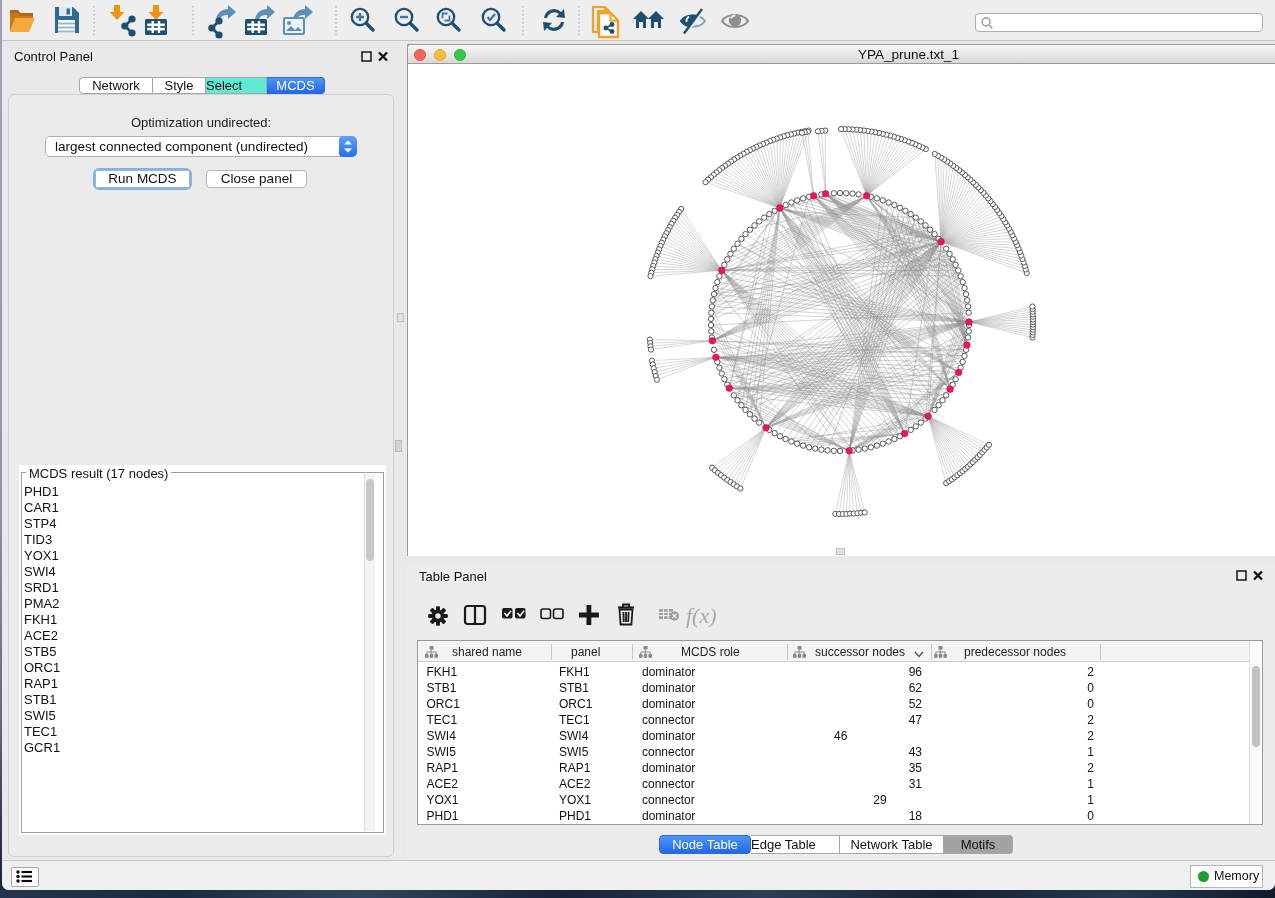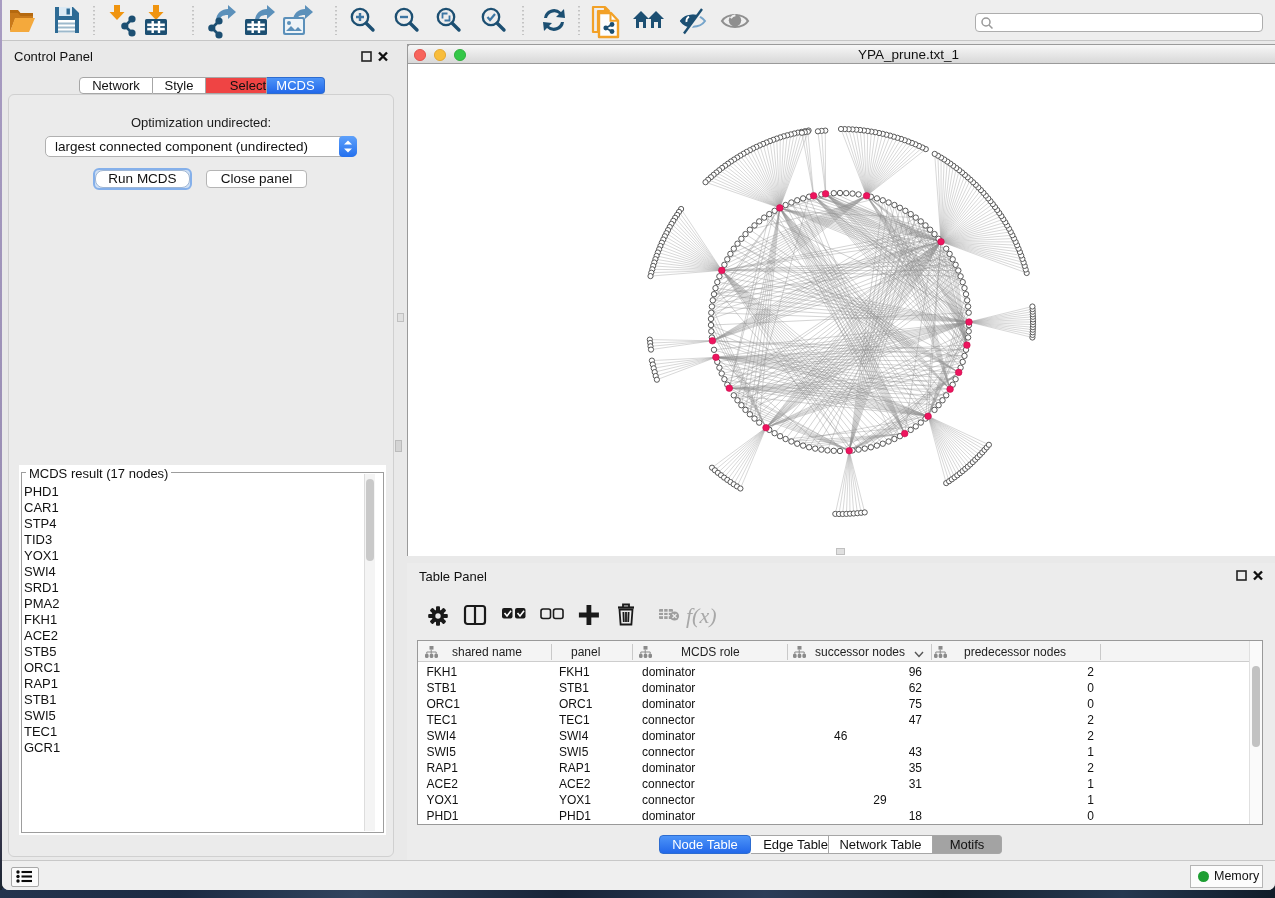--- a/index.html
+++ b/index.html
@@ -168,37 +168,37 @@
 <div class="abs" style="left:2px;top:41px;width:399px;height:819px;background:#e9e9e9"></div>
 <div class="abs" style="left:14px;top:49px;font-size:13px;color:#111">Control Panel</div>
 <svg class="abs" style="left:361px;top:51px" width="32" height="12">
  <rect x="1" y="1" width="9" height="9" fill="none" stroke="#222" stroke-width="1.6"></rect>
  <path d="M18 1.5 L26 9.5 M26 1.5 L18 9.5" stroke="#111" stroke-width="2.4"></path>
 </svg>
 
 <div class="abs" style="left:79px;top:77px;height:17px;display:flex;font-size:13px">
  <div style="width:74px;background:#fff;border:1px solid #a6a6a6;border-radius:4px 0 0 4px;text-align:center;line-height:15px;color:#111">Network</div>
  <div style="width:53px;background:#fff;border:1px solid #a6a6a6;border-left:none;text-align:center;line-height:15px;color:#111">Style</div>
- <div style="width:61px;background:#ef4444;border:1px solid #a6a6a6;border-left:none;border-radius:0;text-align:right;line-height:15px;color:#111">Select</div>
+ <div style="width:61px;background:#5eead4;border:1px solid #a6a6a6;border-left:none;border-radius:0;text-align:left;line-height:15px;color:#111">Select</div>
  <div style="width:58px;background:linear-gradient(#4d94f8,#2268ea);border:1px solid #2d6cd0;border-left:none;border-radius:0 4px 4px 0;text-align:center;line-height:15px;color:#fff">MCDS</div>
 </div>
 
 <div class="abs" style="left:8px;top:94px;width:386px;height:763px;background:#ebebeb;border:1px solid #d0d0d0;border-radius:6px"></div>
 <div class="abs" style="left:0;top:115px;width:402px;text-align:center;font-size:13px;color:#1a1a1a">Optimization undirected:</div>
 
 <div class="abs" style="left:45px;top:136px;width:312px;height:21px;background:#fff;border:1px solid #b0b0b0;border-radius:5px;font-size:13.5px;color:#111;line-height:19px;padding-left:9px">largest connected component (undirected)
  <div style="position:absolute;right:-1px;top:-1px;width:18px;height:21px;background:linear-gradient(#5ea1fb,#2470ee);border-radius:4px 5px 5px 4px">
   <svg width="18" height="21">
         <path d="M5 8.5 L9 4.5 L13 8.5 Z M5 12.5 L9 16.5 L13 12.5 Z" fill="#fff"></path>
       </svg>
  </div>
 </div>
 
 <div class="abs" style="left:93px;top:168px;width:99px;height:22px;border:2px solid #85b0ea;border-radius:6px;background:#cfe0f5"></div>
-<div class="abs" style="left:95px;top:170px;width:95px;height:18px;background:#fff;border:1px solid #9fb6d4;border-radius:8px;text-align:center;font-size:13.5px;line-height:16px;color:#111">Run MCDS</div>
+<div class="abs" style="left:95px;top:170px;width:95px;height:18px;background:#fff;border:1px solid #9fb6d4;border-radius:0;text-align:center;font-size:13.5px;line-height:16px;color:#111">Run MCDS</div>
 <div class="abs" style="left:206px;top:170px;width:101px;height:18px;background:#fff;border:1px solid #b5b5b5;border-radius:4px;text-align:center;font-size:13.5px;line-height:16px;color:#111">Close panel</div>
 
 <div class="abs" style="left:19px;top:465px;width:367px;height:370px;background:#fff"></div>
 <div class="abs" style="left:21px;top:472px;width:363px;height:361px;border:1px solid #9d9d9d"></div>
 <div class="abs" style="left:26px;top:466px;background:#fff;padding:0 3px;font-size:13px;color:#111">MCDS result (17 nodes)</div>
 <div class="abs" style="left:24px;top:484px;font-size:13px;color:#111;line-height:16px">PHD1<br>CAR1<br>STP4<br>TID3<br>YOX1<br>SWI4<br>SRD1<br>PMA2<br>FKH1<br>ACE2<br>STB5<br>ORC1<br>RAP1<br>STB1<br>SWI5<br>TEC1<br>GCR1</div>
 
 <div class="abs" style="left:364px;top:474px;width:11px;height:357px;background:#f4f4f4;border-left:1px solid #ddd"></div>
 <div class="abs" style="left:365.5px;top:479px;width:8px;height:82px;background:#c9c9c9;border-radius:4px"></div>
 
@@ -1184,21 +1184,21 @@
     <span class="abs" style="left:8.5px">STB1</span>
     <span class="abs" style="left:141px">STB1</span>
     <span class="abs" style="left:224px">dominator</span>
     <span class="abs" style="left:420px;width:84px;text-align:right">62</span>
     <span class="abs" style="left:560px;width:116px;text-align:right">0</span>
   </div>
 <div class="abs" style="left:418px;top:696px;width:830px;height:16px;font-size:12px;line-height:16px;color:#111">
     <span class="abs" style="left:8.5px">ORC1</span>
     <span class="abs" style="left:141px">ORC1</span>
     <span class="abs" style="left:224px">dominator</span>
-    <span class="abs" style="left:420px;width:84px;text-align:right">75</span>
+    <span class="abs" style="left:420px;width:84px;text-align:right">52</span>
     <span class="abs" style="left:560px;width:116px;text-align:right">0</span>
   </div>
 <div class="abs" style="left:418px;top:712px;width:830px;height:16px;font-size:12px;line-height:16px;color:#111">
     <span class="abs" style="left:8.5px">TEC1</span>
     <span class="abs" style="left:141px">TEC1</span>
     <span class="abs" style="left:224px">connector</span>
     <span class="abs" style="left:420px;width:84px;text-align:right">47</span>
     <span class="abs" style="left:560px;width:116px;text-align:right">2</span>
   </div>
 <div class="abs" style="left:418px;top:728px;width:830px;height:16px;font-size:12px;line-height:16px;color:#111">
@@ -1242,21 +1242,21 @@
     <span class="abs" style="left:224px">dominator</span>
     <span class="abs" style="left:420px;width:84px;text-align:right">18</span>
     <span class="abs" style="left:560px;width:116px;text-align:right">0</span>
   </div>
 
 <div class="abs" style="left:1249px;top:641px;width:13px;height:183px;background:#fafafa;border-left:1px solid #e0e0e0"></div>
 <div class="abs" style="left:1251.5px;top:666px;width:8px;height:81px;background:#c2c2c2;border-radius:4px"></div>
 
 <div class="abs" style="left:659px;top:835px;height:19px;display:flex;font-size:13px">
  <div style="width:92px;background:linear-gradient(#4d94f8,#2268ea);border:1px solid #2d6cd0;border-radius:4px;text-align:center;line-height:17px;color:#fff">Node Table</div>
- <div style="width:78px;background:#fff;border:1px solid #a6a6a6;border-left:none;text-align:right;line-height:17px;color:#111">Edge Table</div>
+ <div style="width:89px;background:#fff;border:1px solid #a6a6a6;border-left:none;text-align:left;line-height:17px;color:#111">Edge Table</div>
  <div style="width:104px;background:#fff;border:1px solid #a6a6a6;border-left:none;text-align:center;line-height:17px;color:#111">Network Table</div>
  <div style="width:69px;background:#a3a3a3;border:1px solid #a6a6a6;border-left:none;border-radius:0 4px 4px 0;text-align:center;line-height:17px;color:#111">Motifs</div>
 </div>
 
 <div class="abs" style="left:2px;top:860px;width:1273px;height:30px;background:#efefef;border-top:1px solid #c8c8c8;border-radius:0 0 7px 7px"></div>
 <div class="abs" style="left:11px;top:867px;width:28px;height:20px;background:#fbfbfb;border:1px solid #a8a8a8;border-radius:2px">
  <svg width="26" height="18">
       <g stroke="#0a0a0a" stroke-width="2.1">
         <line x1="9.5" y1="4" x2="20" y2="4"></line>
         <line x1="9.5" y1="8.5" x2="20" y2="8.5"></line>

